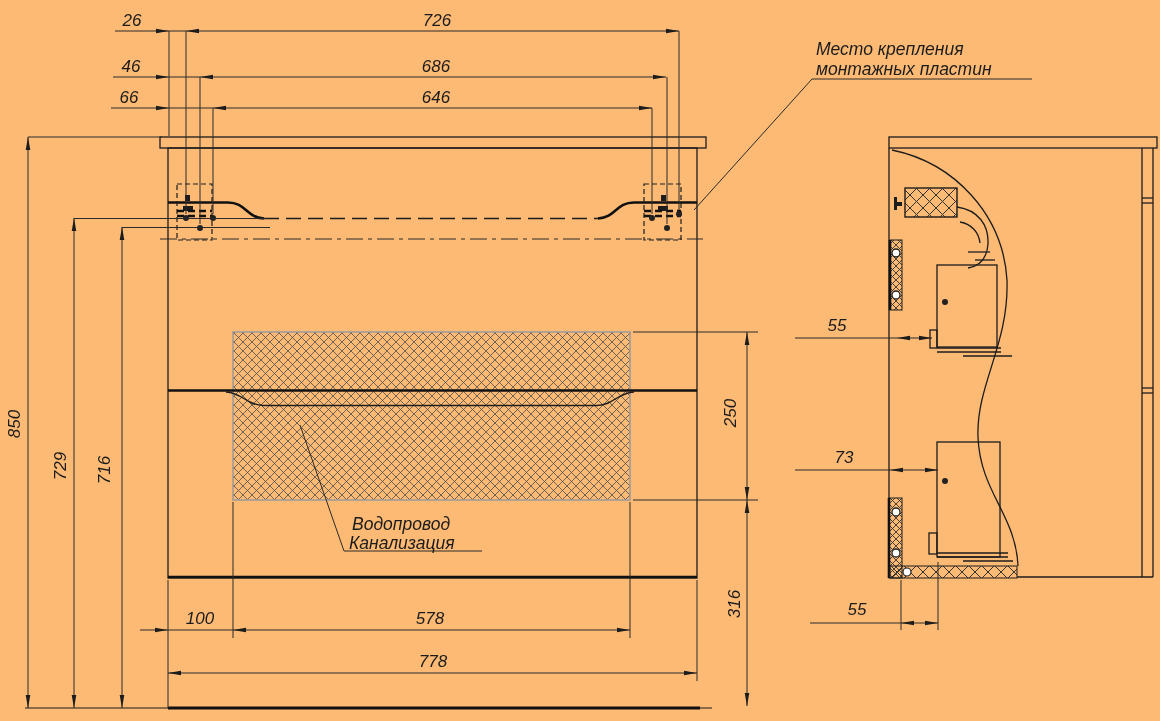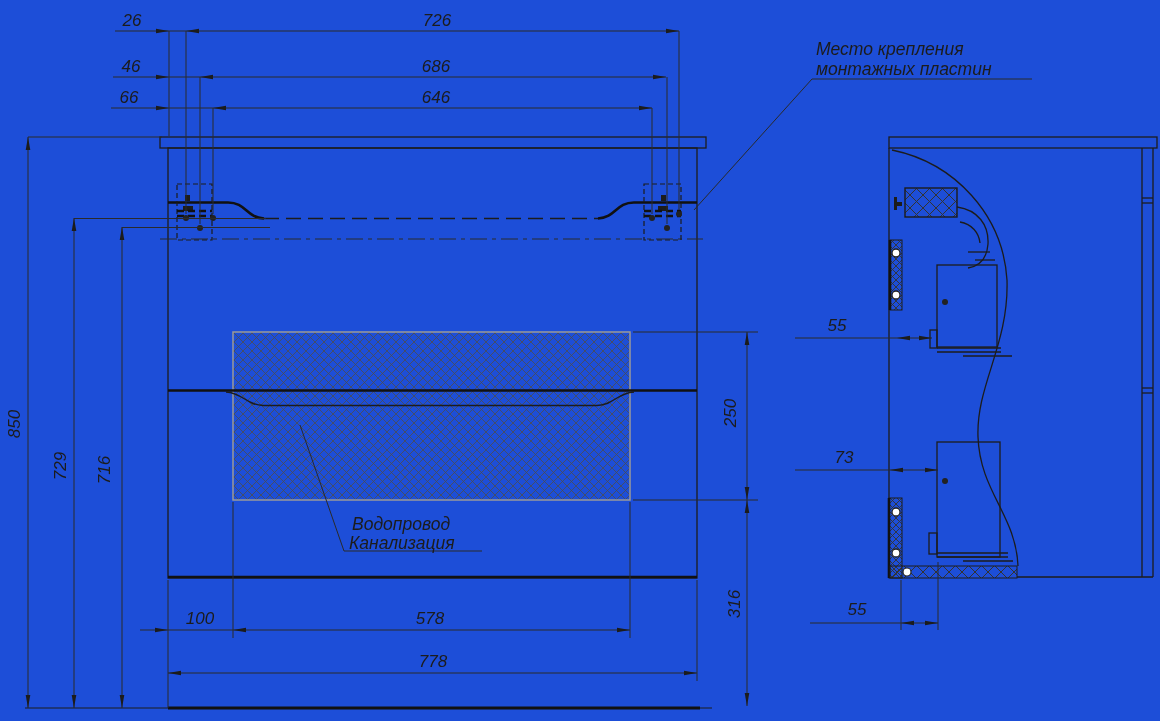--- a/index.html
+++ b/index.html
@@ -1,16 +1,16 @@
 <!DOCTYPE html>
 <html><head>
 <meta charset="utf-8">
 <style>
   html,body{margin:0;padding:0;background:#fff;}
-  #stage{position:relative;width:1160px;height:721px;background:#1d4ed8;overflow:hidden;
+  #stage{position:relative;width:1160px;height:721px;background:#fdba74;overflow:hidden;
          font-family:"Liberation Sans", sans-serif;}
   svg{position:absolute;left:0;top:0;}
   text{font-family:"Liberation Sans", sans-serif;font-style:italic;fill:#1c1c1c;}
   .dimtxt{font-size:17px;}
   .anntxt{font-size:17.5px;}
   .thin{stroke:#1c1c1c;stroke-width:1.3;fill:none;}
   .thick{stroke:#111;stroke-width:2.6;fill:none;}
   .dim{stroke:#2a2a2a;stroke-width:1;fill:none;}
   .arr{fill:#1c1c1c;stroke:none;}
   .dash{stroke:#111;stroke-width:2.3;fill:none;stroke-dasharray:7 4;}

